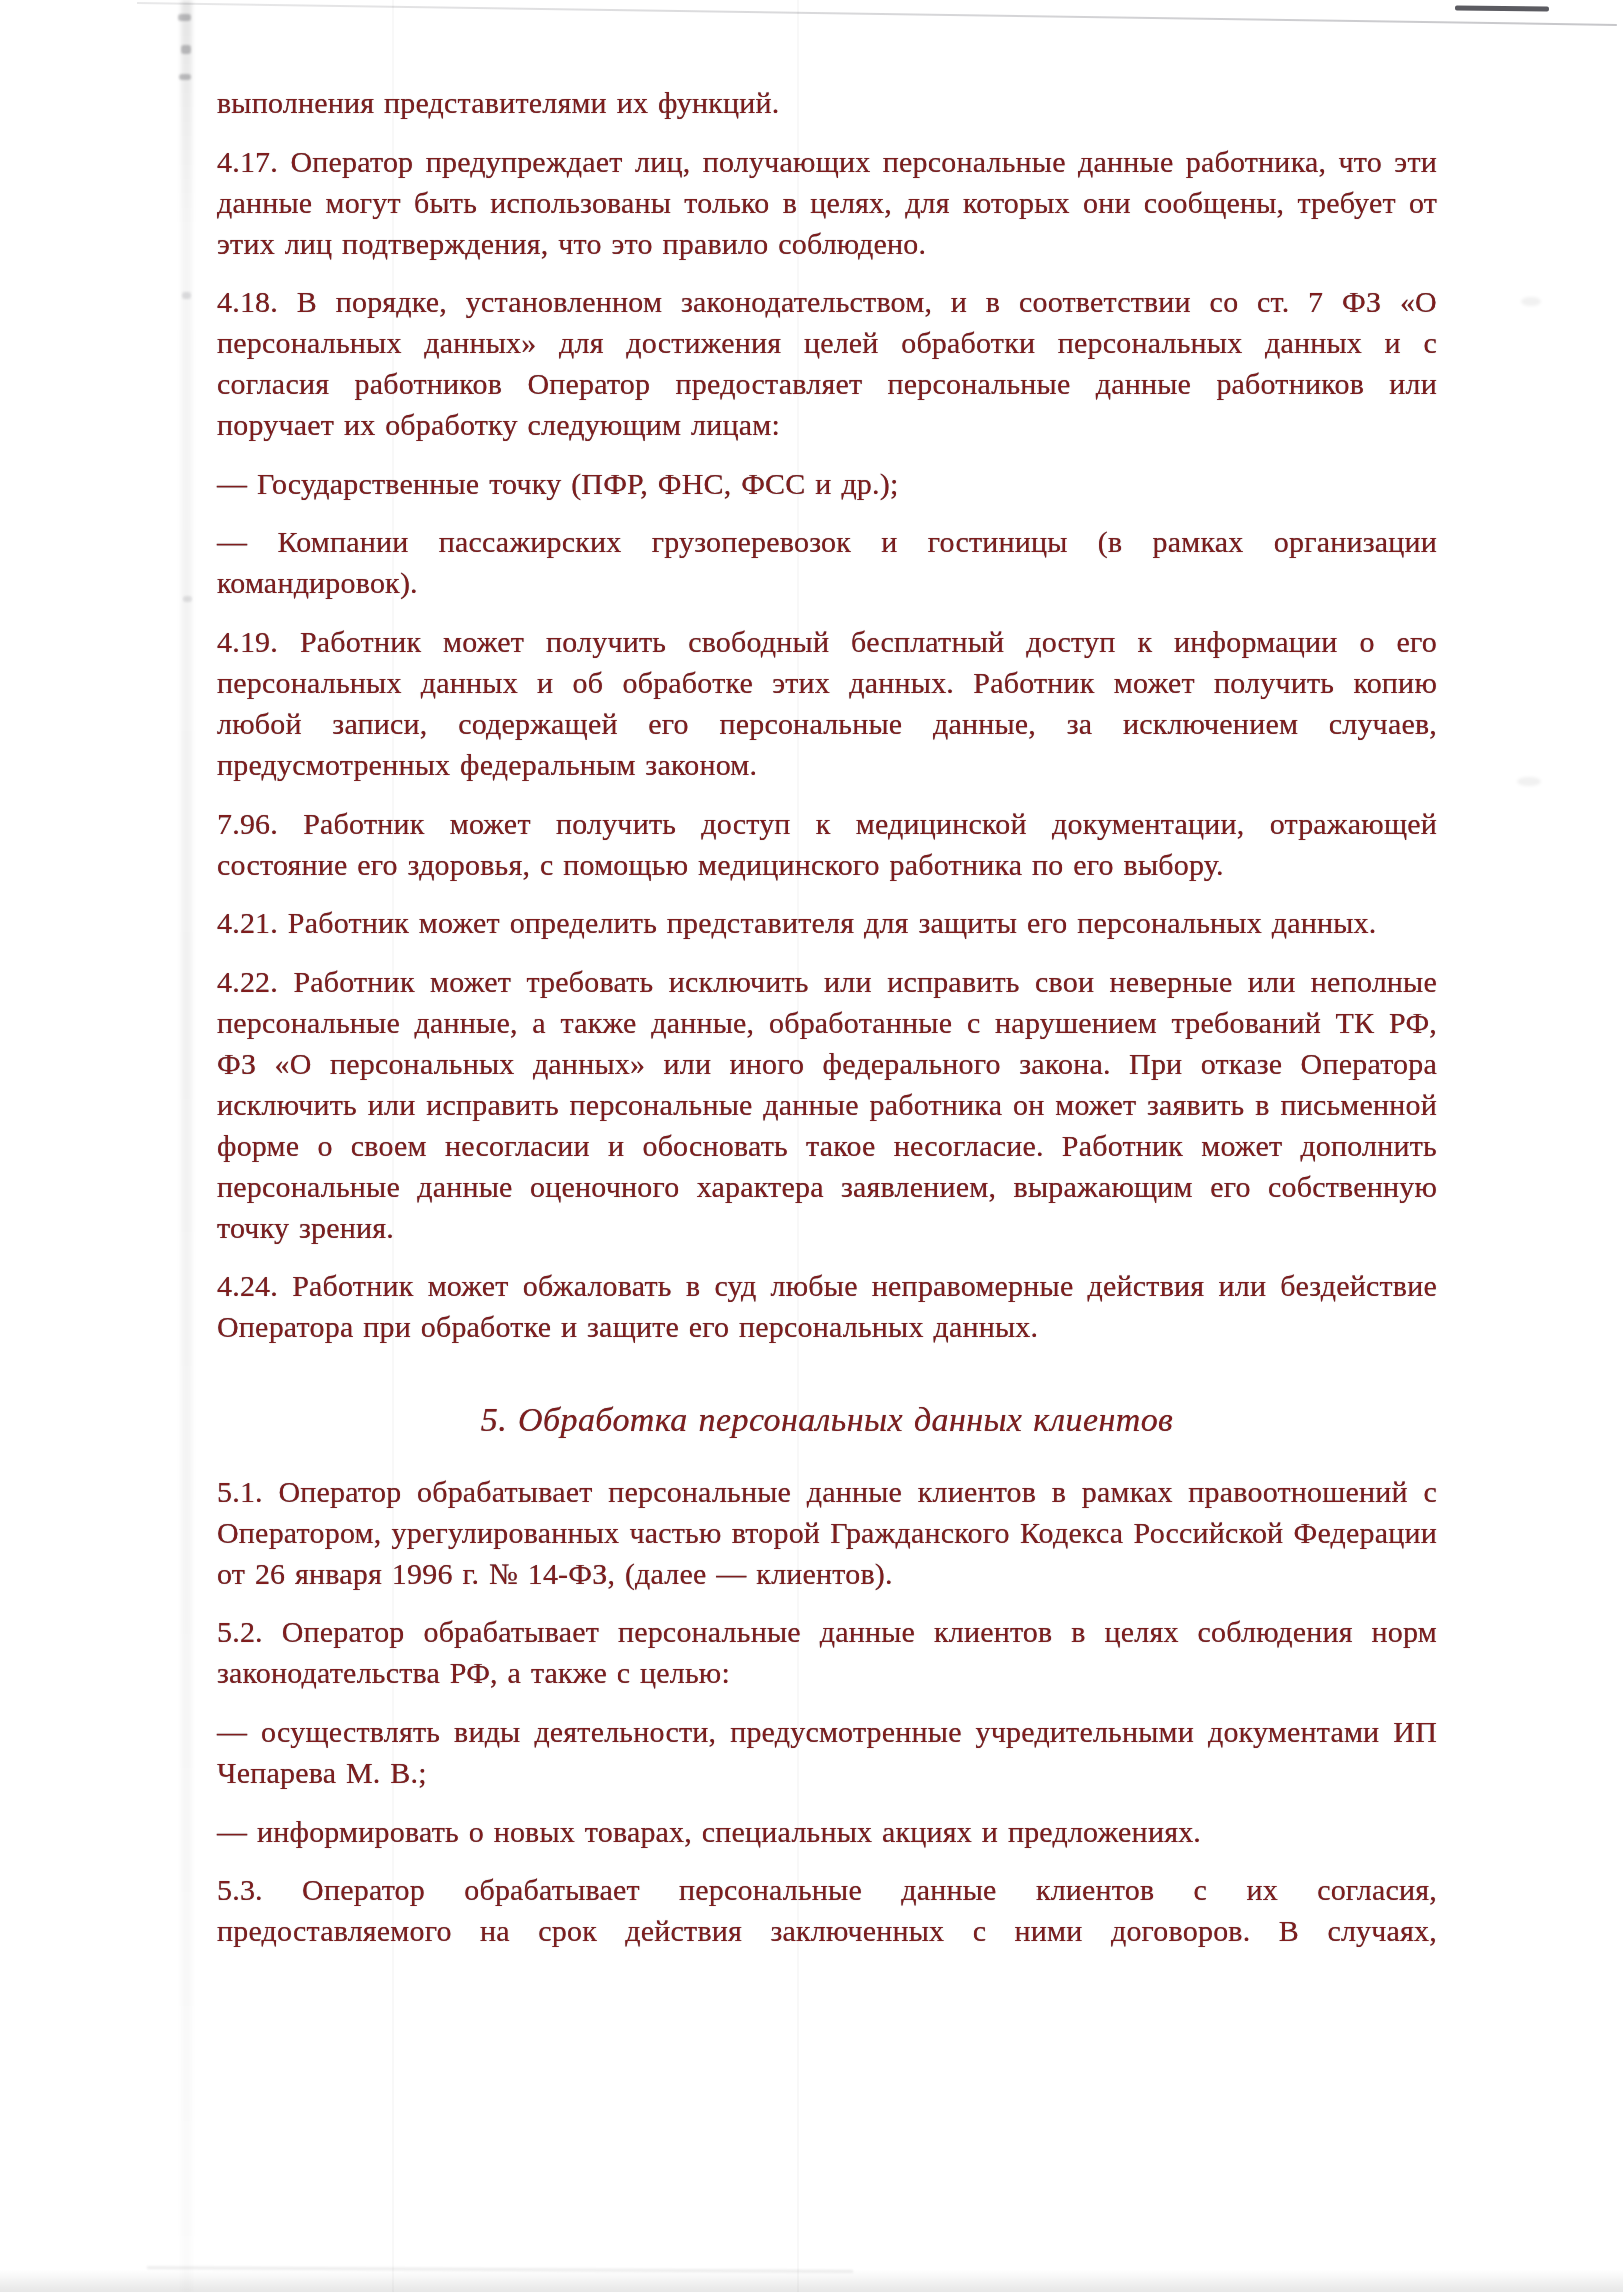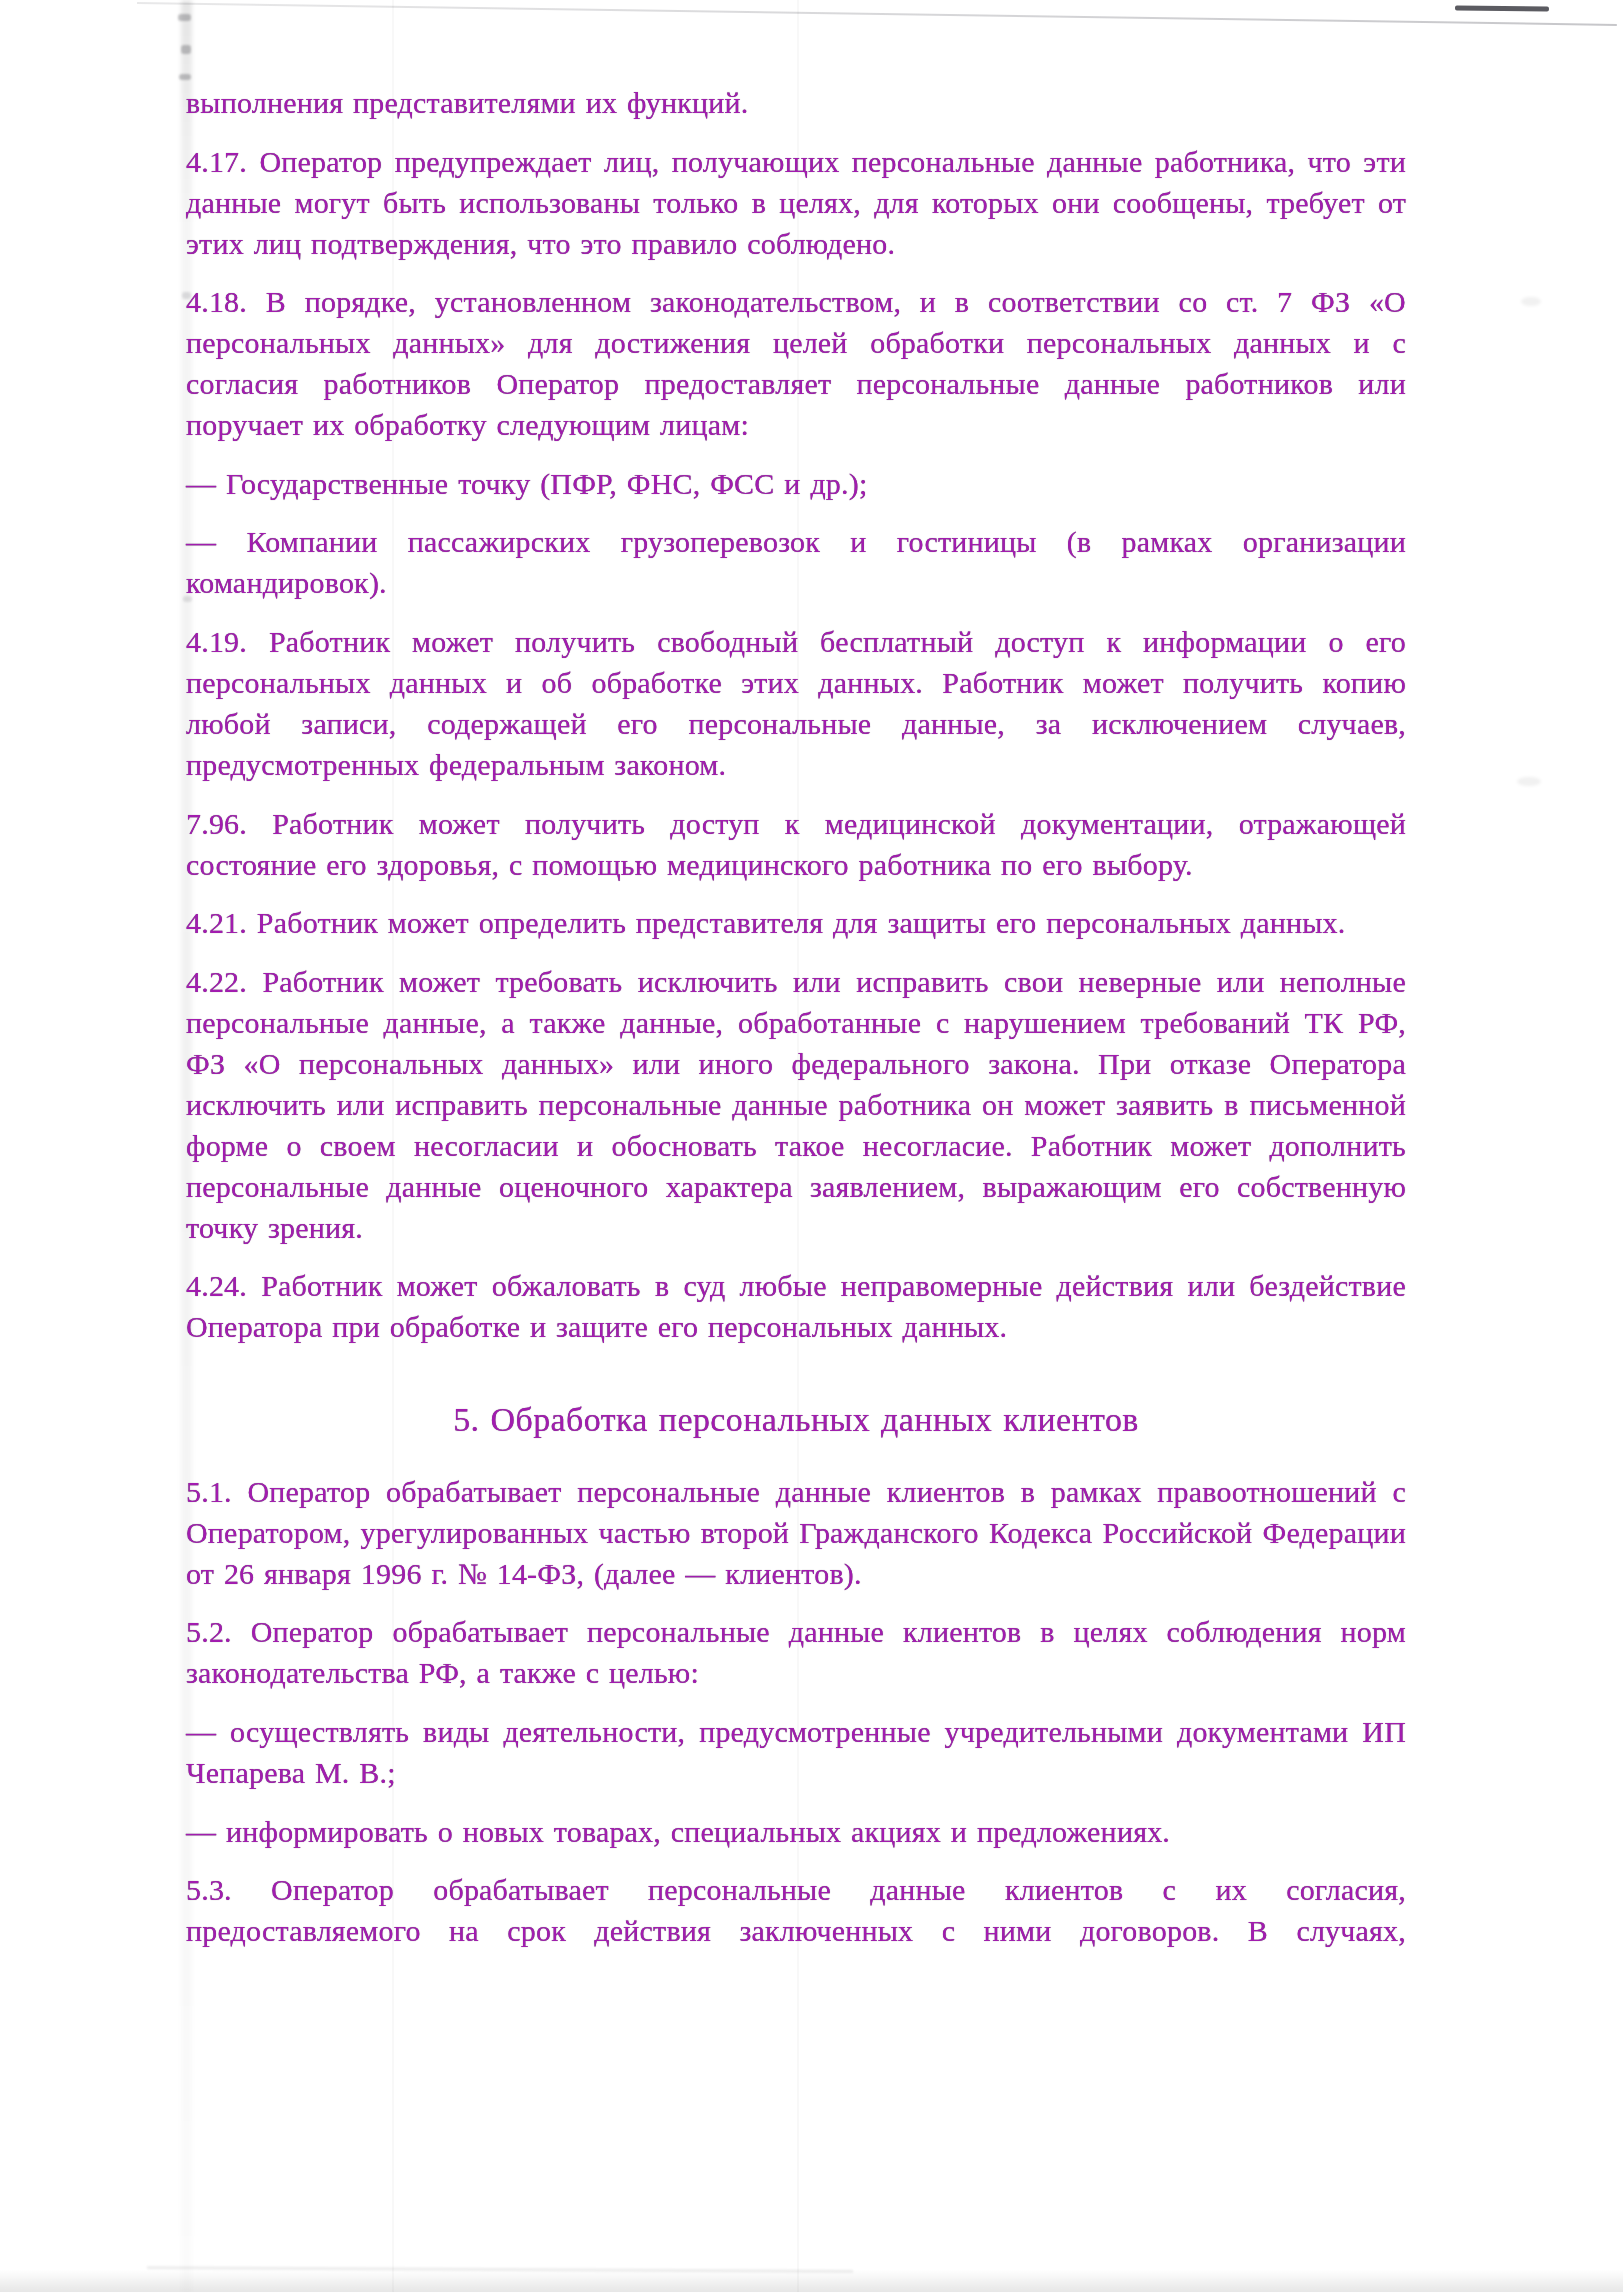--- a/index.html
+++ b/index.html
@@ -10,24 +10,24 @@
   .page {
     position: relative;
     width: 1623px;
     height: 2293px;
     background: #ffffff;
     overflow: hidden;
     font-family: "Liberation Serif", "DejaVu Serif", serif;
   }
   .textblock {
     position: absolute;
-    left: 186px;
+    left: 217px;
     top: 82px;
     width: 1220px;
-    color: #a21caf;
+    color: #7f1d1d;
     font-size: 30px;
     line-height: 41px;
     text-align: justify;
     word-spacing: 0.07em;
     letter-spacing: 0.2px;
   }
   .textblock p {
     margin: 0 0 17.6px 0;
     text-shadow: 0 0 0.7px rgba(27, 28, 38, 0.75);
   }
@@ -36,20 +36,21 @@
   }
   .section-heading {
     font-size: 34px;
     font-weight: normal;
     line-height: 51px;
     text-align: center;
     text-align-last: center;
     margin: 47px 0 25.5px 0;
     letter-spacing: 0.4px;
     text-shadow: 0 0 0.7px rgba(27, 28, 38, 0.75);
+    font-style: italic;
   }
   
   .art { position: absolute; pointer-events: none; }
   .art-top-line {
     left: 137px; top: 2px; width: 1480px; height: 2px;
     background: linear-gradient(to right, rgba(130,130,135,0.18), rgba(120,120,128,0.42));
     transform: rotate(0.85deg);
     transform-origin: left top;
   }
   .art-top-dark {

